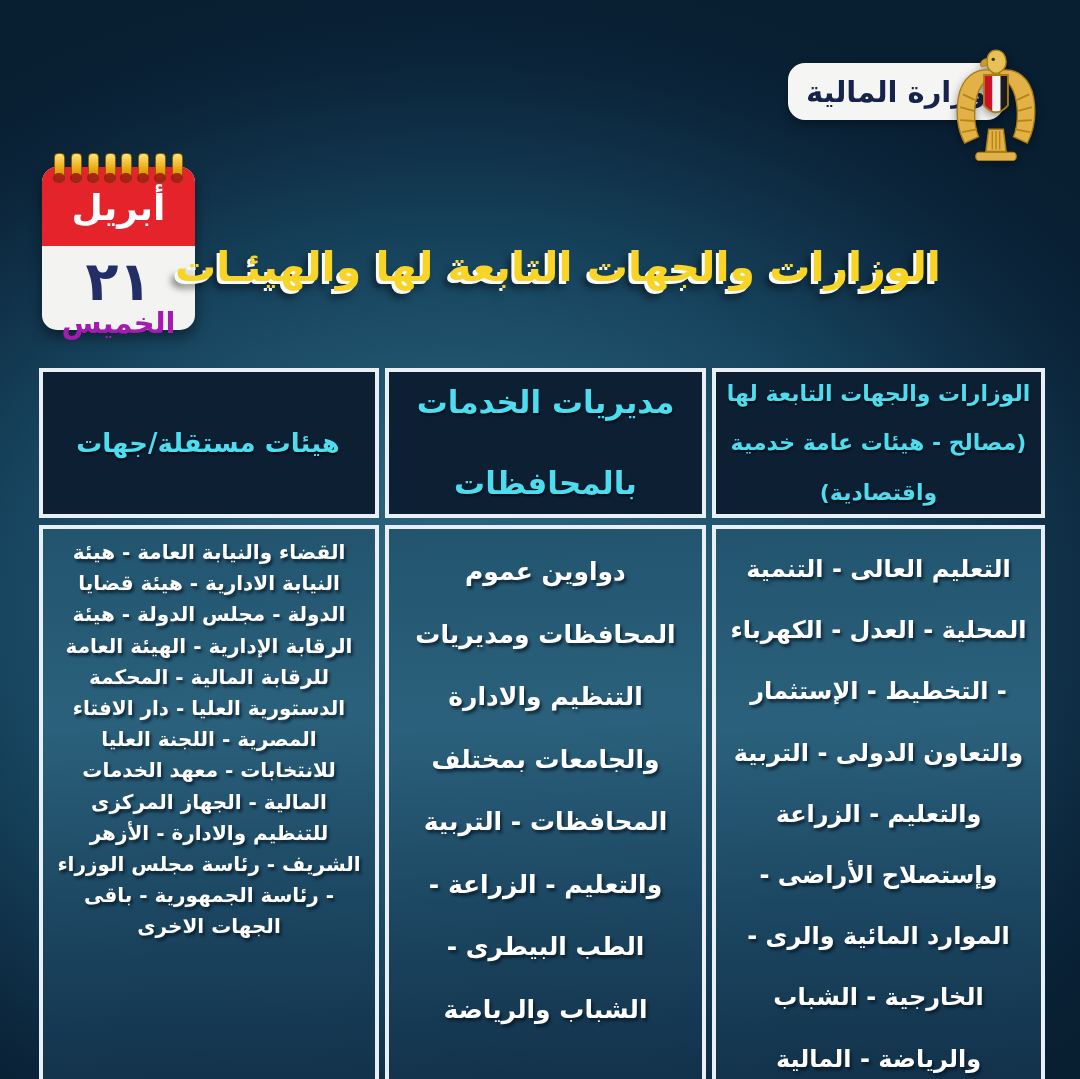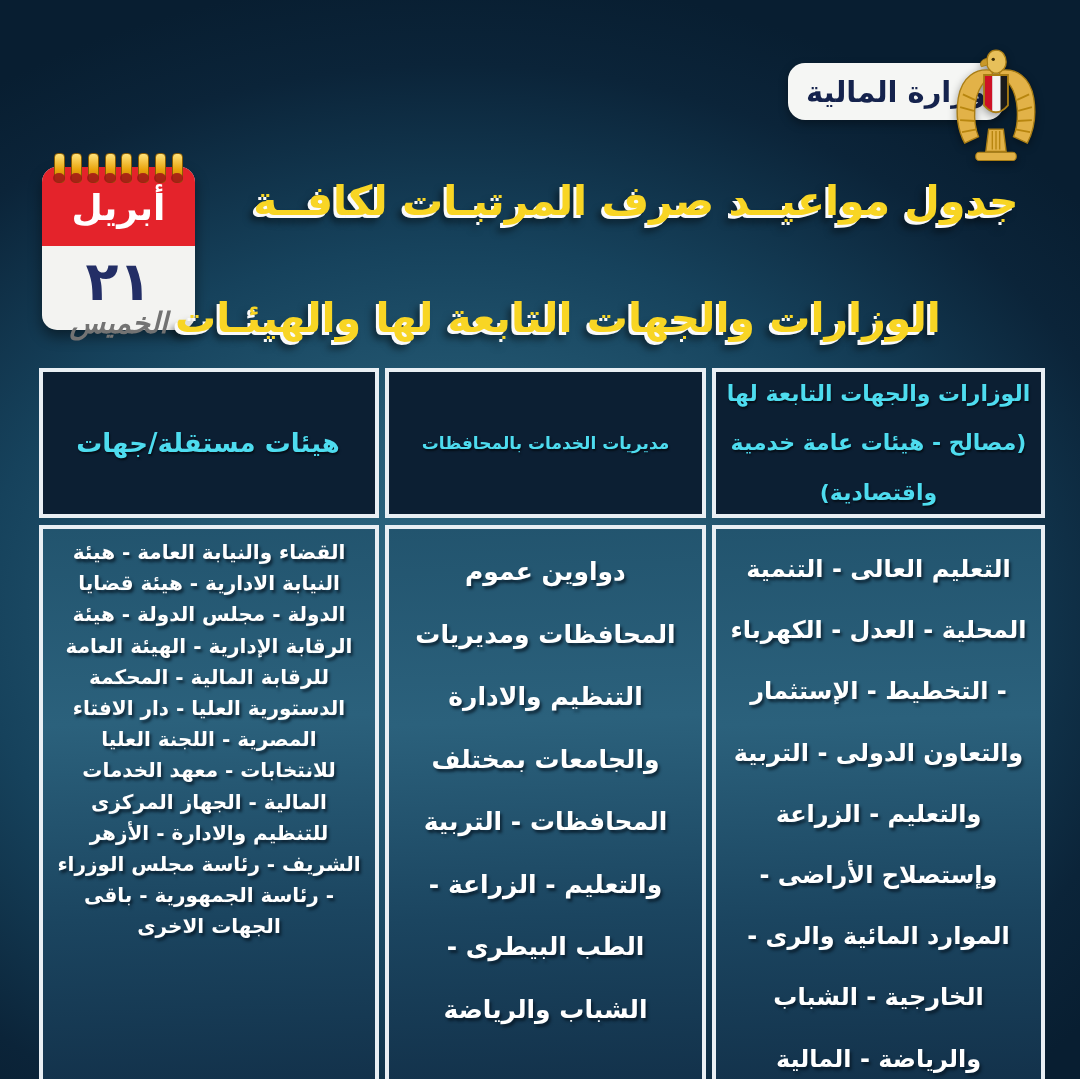--- a/index.html
+++ b/index.html
@@ -36,21 +36,21 @@
   }
   .cal-month{color:#fff;font-size:36px;font-weight:bold;line-height:1.2;padding-bottom:17px;}
   .cal-rings{position:absolute;top:-14px;left:12px;right:12px;
     display:flex;justify-content:space-between;}
   .ring{position:relative;width:9px;height:28px;border-radius:4px;
     background:linear-gradient(180deg,#ffe27a 0%,#eaa50d 55%,#c27d05 100%);
     border:1px solid #8a5c03;}
   .ring::after{content:"";position:absolute;left:-2px;bottom:-1px;width:12px;height:10px;
     border-radius:50%;background:#a01318;opacity:.85;}
   .cal-day{color:#232e66;font-size:54px;font-weight:bold;text-align:center;line-height:52px;margin-top:10px;}
-  .cal-weekday{color:#737373;font-size:29px;font-weight:bold;text-align:center;line-height:30px;font-style:italic;}
+  .cal-weekday{color:#a21caf;font-size:29px;font-weight:bold;text-align:center;line-height:30px;}
 
   
   .title{position:absolute;top:176px;left:230px;width:812px;text-align:center;
     color:#f8d524;font-weight:bold;z-index:2;}
   .title-line{font-size:41px;line-height:1.25;white-space:nowrap;
     text-shadow:-3px 3px 0 #fafafa,-6px 7px 7px rgba(0,0,0,.5);}
   .title-line2{margin-top:66px;transform:translateX(-78px);}
 
   
   .table{
@@ -59,21 +59,21 @@
     gap:7px 6px;
   }
   .cell{border:4px solid #e9eff4;box-sizing:border-box;}
   .th{
     background:#0c1f33;
     display:flex;align-items:center;justify-content:center;text-align:center;
     color:#4edcef;font-weight:bold;padding:2px 10px;
     text-shadow:1px 2px 2px rgba(0,0,0,.55);
   }
   .th-0{font-size:22px;line-height:2.25;}
-  .th-1{font-size:17px;line-height:2.6;}
+  .th-1{font-size:31px;line-height:2.6;}
   .th-2{font-size:26px;line-height:1.4;padding-left:8px;}
   .td{
     background:linear-gradient(178deg,#22546e 0%,#2b617c 34%,#1b4560 68%,#123049 100%);
     color:#ffffff;font-weight:bold;text-align:center;
     padding:6px 12px;
     text-shadow:2px 3px 3px rgba(4,18,32,.7);
   }
   .td-0{font-size:24px;line-height:2.55;padding-top:10px;}
   .td-1{font-size:25px;line-height:2.5;padding-top:12px;}
   .td-2{font-size:20px;line-height:1.56;padding-top:8px;}
@@ -126,21 +126,20 @@
           <span class="ring"></span>
           <span class="ring"></span>
       </div>
       <div class="cal-month">أبريل</div>
     </div>
     <div class="cal-day">٢١</div>
     <div class="cal-weekday">الخميس</div>
   </div>
 
   <div class="title">
-    <div class="title-line">جدول مواعيــد صرف المرتبـات لكافــة</div>
     <div class="title-line title-line2">الوزارات والجهات التابعة لها والهيئـات</div>
   </div>
 
   <div class="table">
     <div class="cell th th-0">الوزارات والجهات التابعة لها (مصالح - هيئات عامة خدمية واقتصادية)</div>
     <div class="cell th th-1">مديريات الخدمات بالمحافظات</div>
     <div class="cell th th-2">هيئات مستقلة/جهات</div>
 
     <div class="cell td td-0">التعليم العالى - التنمية المحلية - العدل - الكهرباء - التخطيط - الإستثمار والتعاون الدولى - التربية والتعليم - الزراعة وإستصلاح الأراضى - الموارد المائية والرى - الخارجية - الشباب والرياضة  - المالية</div>
     <div class="cell td td-1">دواوين عموم المحافظات ومديريات التنظيم والادارة والجامعات بمختلف المحافظات - التربية والتعليم - الزراعة - الطب البيطرى - الشباب والرياضة</div>

